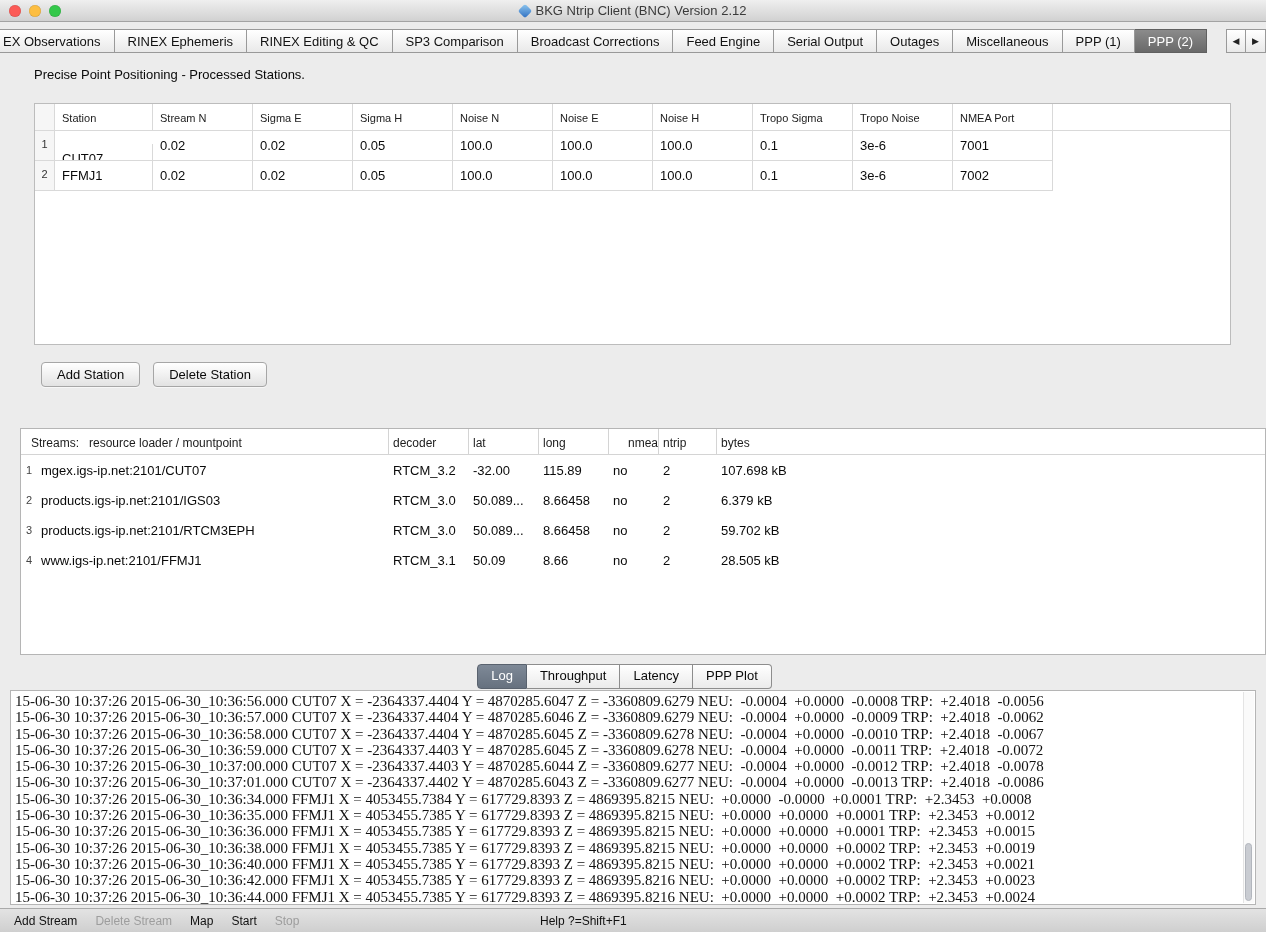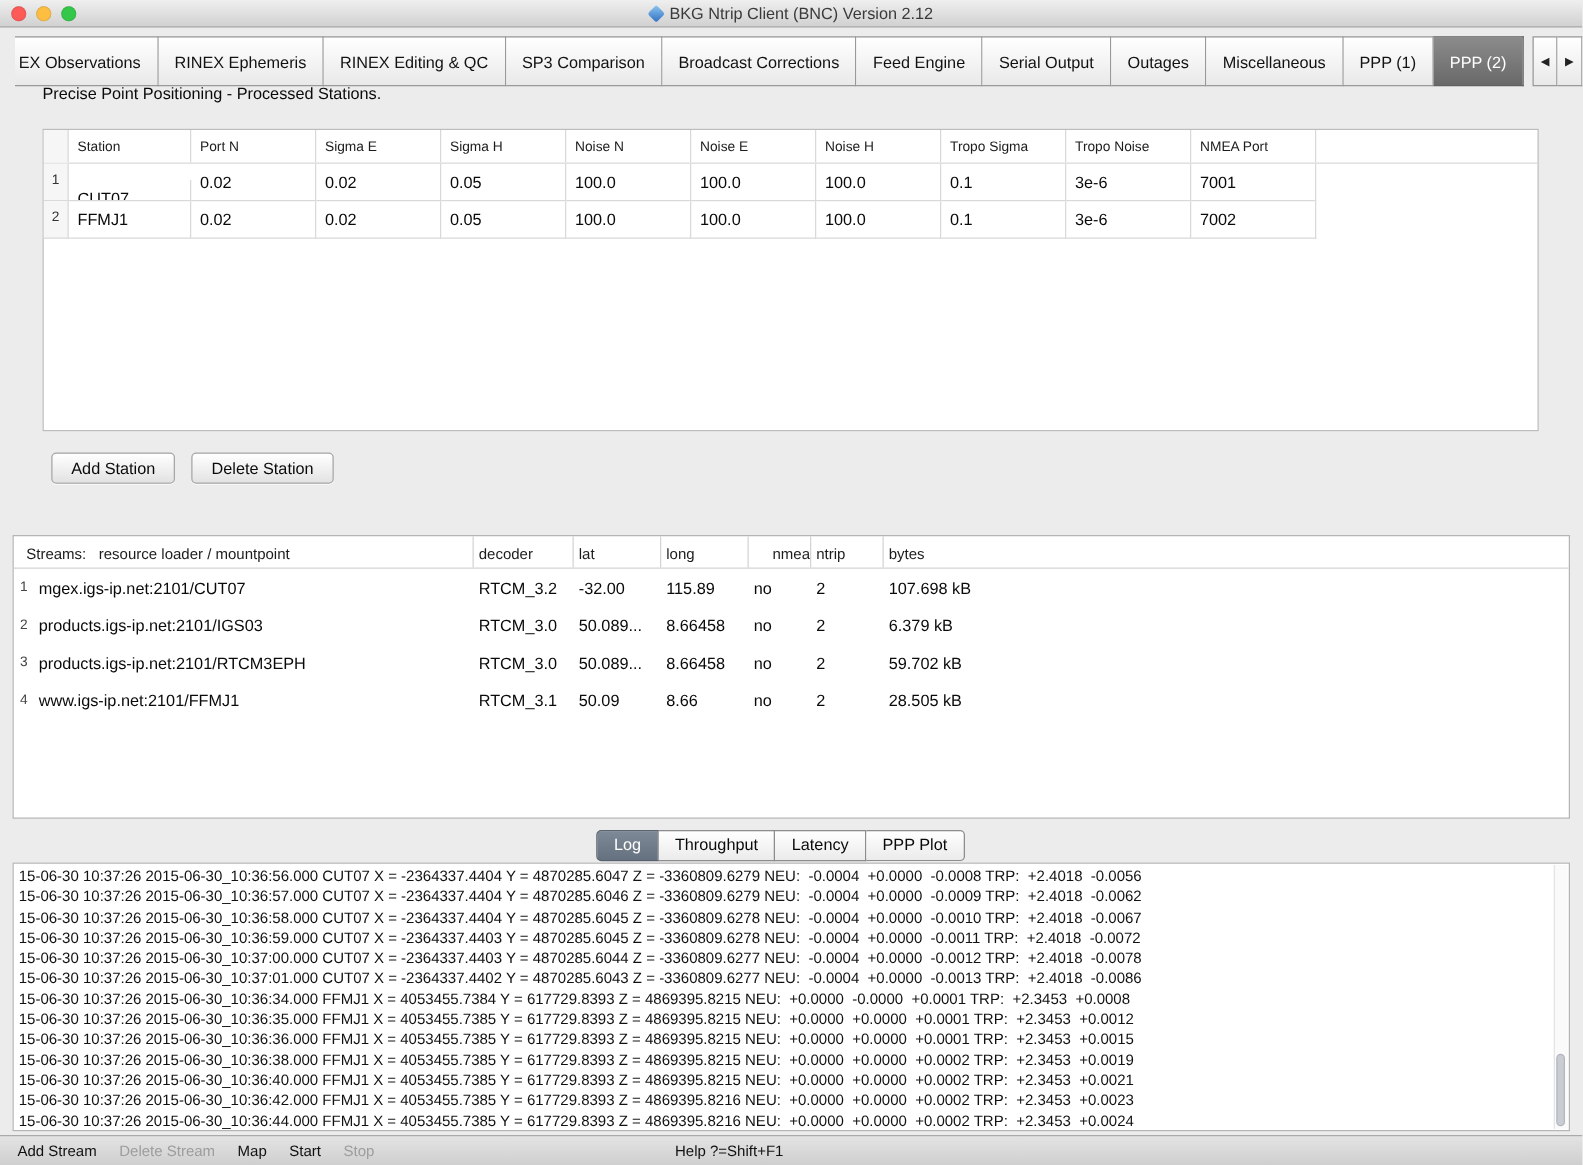--- a/index.html
+++ b/index.html
@@ -12,21 +12,21 @@
     display:flex;align-items:center;justify-content:center}
   .traffic{position:absolute;left:9px;top:5px;display:flex;gap:8px}
   .light{width:12px;height:12px;border-radius:50%;box-shadow:inset 0 0 1px rgba(0,0,0,.4)}
   .light.red{background:var(--traffic-red,#fc5b57)}
   .light.yellow{background:var(--traffic-yellow,#fdbe41)}
   .light.green{background:var(--traffic-green,#34c84a)}
   .titletext{font-size:13px;color:#3a3a3a;display:flex;align-items:center;gap:6px}
   .appicon{width:10px;height:10px;background:linear-gradient(135deg,#8ec7f0,#2f6fc1);
     transform:rotate(45deg);border-radius:2px}
 
-  .tabbar{position:absolute;top:29px;left:12px;right:0;height:40px;display:flex}
+  .tabbar{position:absolute;top:29px;left:0;right:0;height:24px;display:flex}
   .tabs{display:flex}
   .tab{font-size:13px;color:#121212;padding:0 13px;display:flex;align-items:center;
     background:linear-gradient(#ffffff,#e9e9e9);border:1px solid #999;border-left:none;white-space:nowrap}
   .tab:first-child{padding-left:3px;border-left:none}
   .tab.selected{background:linear-gradient(#8b8b8b,var(--tab-selected-bg,#696969));color:#fff;border-color:#606060}
   .tabscroll{margin-left:auto;display:flex}
   .tsbtn{width:20px;display:flex;align-items:center;justify-content:center;font-size:9px;color:#222;
     background:linear-gradient(#fff,#e9e9e9);border:1px solid #999;border-left:none;cursor:default}
   .tsbtn:first-child{border-left:1px solid #999}
 
@@ -38,40 +38,40 @@
   .trow{display:flex;height:30px}
   .td{font-size:13px;color:#0a0a0a;padding:7px 0 0 7px;border-right:1px solid #d9d9d9;
     border-bottom:1px solid #d9d9d9;white-space:pre;overflow:hidden}
   .rownum{font-size:11px;color:#333;text-align:center;padding-left:0;background:#f6f6f6}
 
   .buttons{position:absolute;top:362px;left:41px;display:flex;gap:13px}
   .macbtn{font-family:"Liberation Sans",sans-serif;font-size:13px;color:#0a0a0a;padding:4px 15px 4px;
     background:linear-gradient(#ffffff,#eeeeee 60%,#e2e2e2);border:1px solid #a6a6a6;border-radius:4px;
     box-shadow:0 1px 0 rgba(255,255,255,.6)}
 
-  .streams{position:absolute;top:428px;left:10px;width:1246px;height:227px;background:#fff;border:1px solid #b5b5b5}
+  .streams{position:absolute;top:428px;left:20px;width:1246px;height:227px;background:#fff;border:1px solid #b5b5b5}
   .shead{display:flex;height:26px;border-bottom:1px solid #d4d4d4}
   .sth{font-size:12px;color:#1c1c1c;padding:7px 0 0 4px;border-right:1px solid #d4d4d4;white-space:pre;overflow:hidden}
   .sth.first{padding-left:10px}
   .sth.flex{flex:1;border-right:none}
   .srow{display:flex;height:30px}
   .std{font-size:13px;color:#0a0a0a;padding:8px 0 0 4px;white-space:pre;overflow:hidden}
   .std.flex{flex:1}
   .srownum{font-size:11px;color:#444;text-align:center;padding:9px 0 0 0}
 
   .logtabs{position:absolute;top:664px;left:0;right:17px;display:flex;justify-content:center}
   .seg{font-size:13px;color:#0a0a0a;padding:3px 13px 5px;background:linear-gradient(#ffffff,#ebebeb);
     border:1px solid #8d8d8d;border-left:none;white-space:nowrap}
   .seg.first{border-left:1px solid #8d8d8d;border-radius:4px 0 0 4px}
   .seg.last{border-radius:0 4px 4px 0}
   .seg.selected{background:linear-gradient(#7e8997,var(--log-tab-selected-bg,#5d6875));color:#fff;border-color:#59626e}
 
   .logpanel{position:absolute;top:690px;left:10px;width:1246px;height:215px;background:#fff;
     border:1px solid #b5b5b5;overflow:hidden;padding:2px 0 0 4px}
-  .logline{font-family:Liberation Sans, sans-serif;font-size:12px;line-height:16.3px;white-space:pre;color:#111}
+  .logline{font-family:Liberation Serif, serif;font-size:15px;line-height:16.3px;white-space:pre;color:#111}
   .logscroll{position:absolute;top:1px;right:1px;bottom:1px;width:11px;background:#fafafa;border-left:1px solid #e4e4e4}
   .logthumb{position:absolute;bottom:2px;left:1px;width:7px;height:58px;border-radius:4px;
     background:#c9ccd2;border:1px solid #b2b6bd}
 
   .bottombar{position:absolute;top:908px;left:0;right:0;height:24px;
     background:linear-gradient(#e3e3e3,#cfcfcf);border-top:1px solid #aaa;display:flex;align-items:center}
   .bactions{display:flex;align-items:center}
   .baction{font-size:12px;margin-left:18px;color:#111;white-space:nowrap}
   .baction.firstaction{margin-left:14px}
   .baction.disabled{color:#9d9d9d}
@@ -113,21 +113,21 @@
       <div class="tsbtn">▶</div>
     </div>
   </div>
 
   <div class="heading">Precise Point Positioning - Processed Stations.</div>
 
   <div class="stations">
     <div class="thead">
         <div class="th rownum" style="width: 20px;"></div>
         <div class="th" style="width: 98px;">Station</div>
-        <div class="th" style="width: 100px;">Port N</div>
+        <div class="th" style="width: 100px;">Stream N</div>
         <div class="th" style="width: 100px;">Sigma E</div>
         <div class="th" style="width: 100px;">Sigma H</div>
         <div class="th" style="width: 100px;">Noise N</div>
         <div class="th" style="width: 100px;">Noise E</div>
         <div class="th" style="width: 100px;">Noise H</div>
         <div class="th" style="width: 100px;">Tropo Sigma</div>
         <div class="th" style="width: 100px;">Tropo Noise</div>
         <div class="th" style="width: 100px;">NMEA Port</div>
       </div>
     <div>

